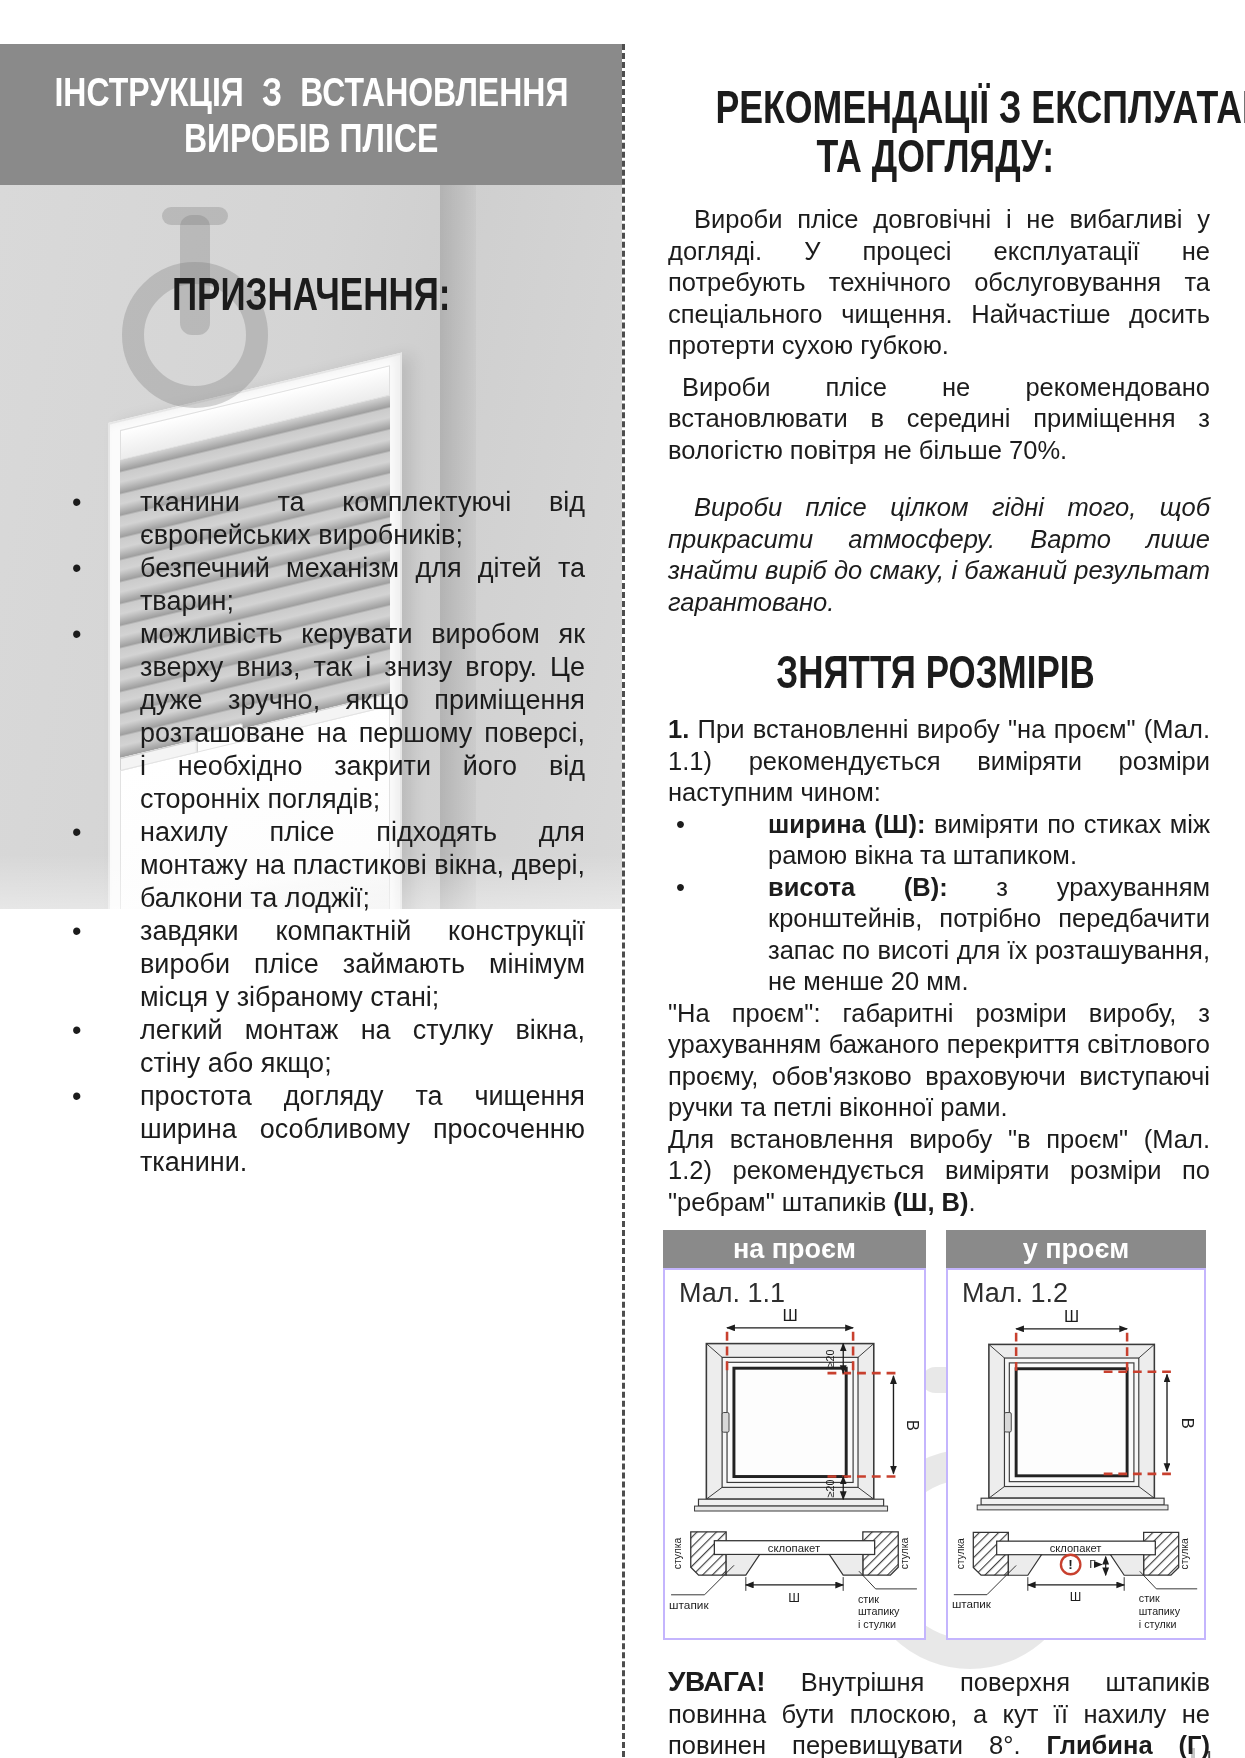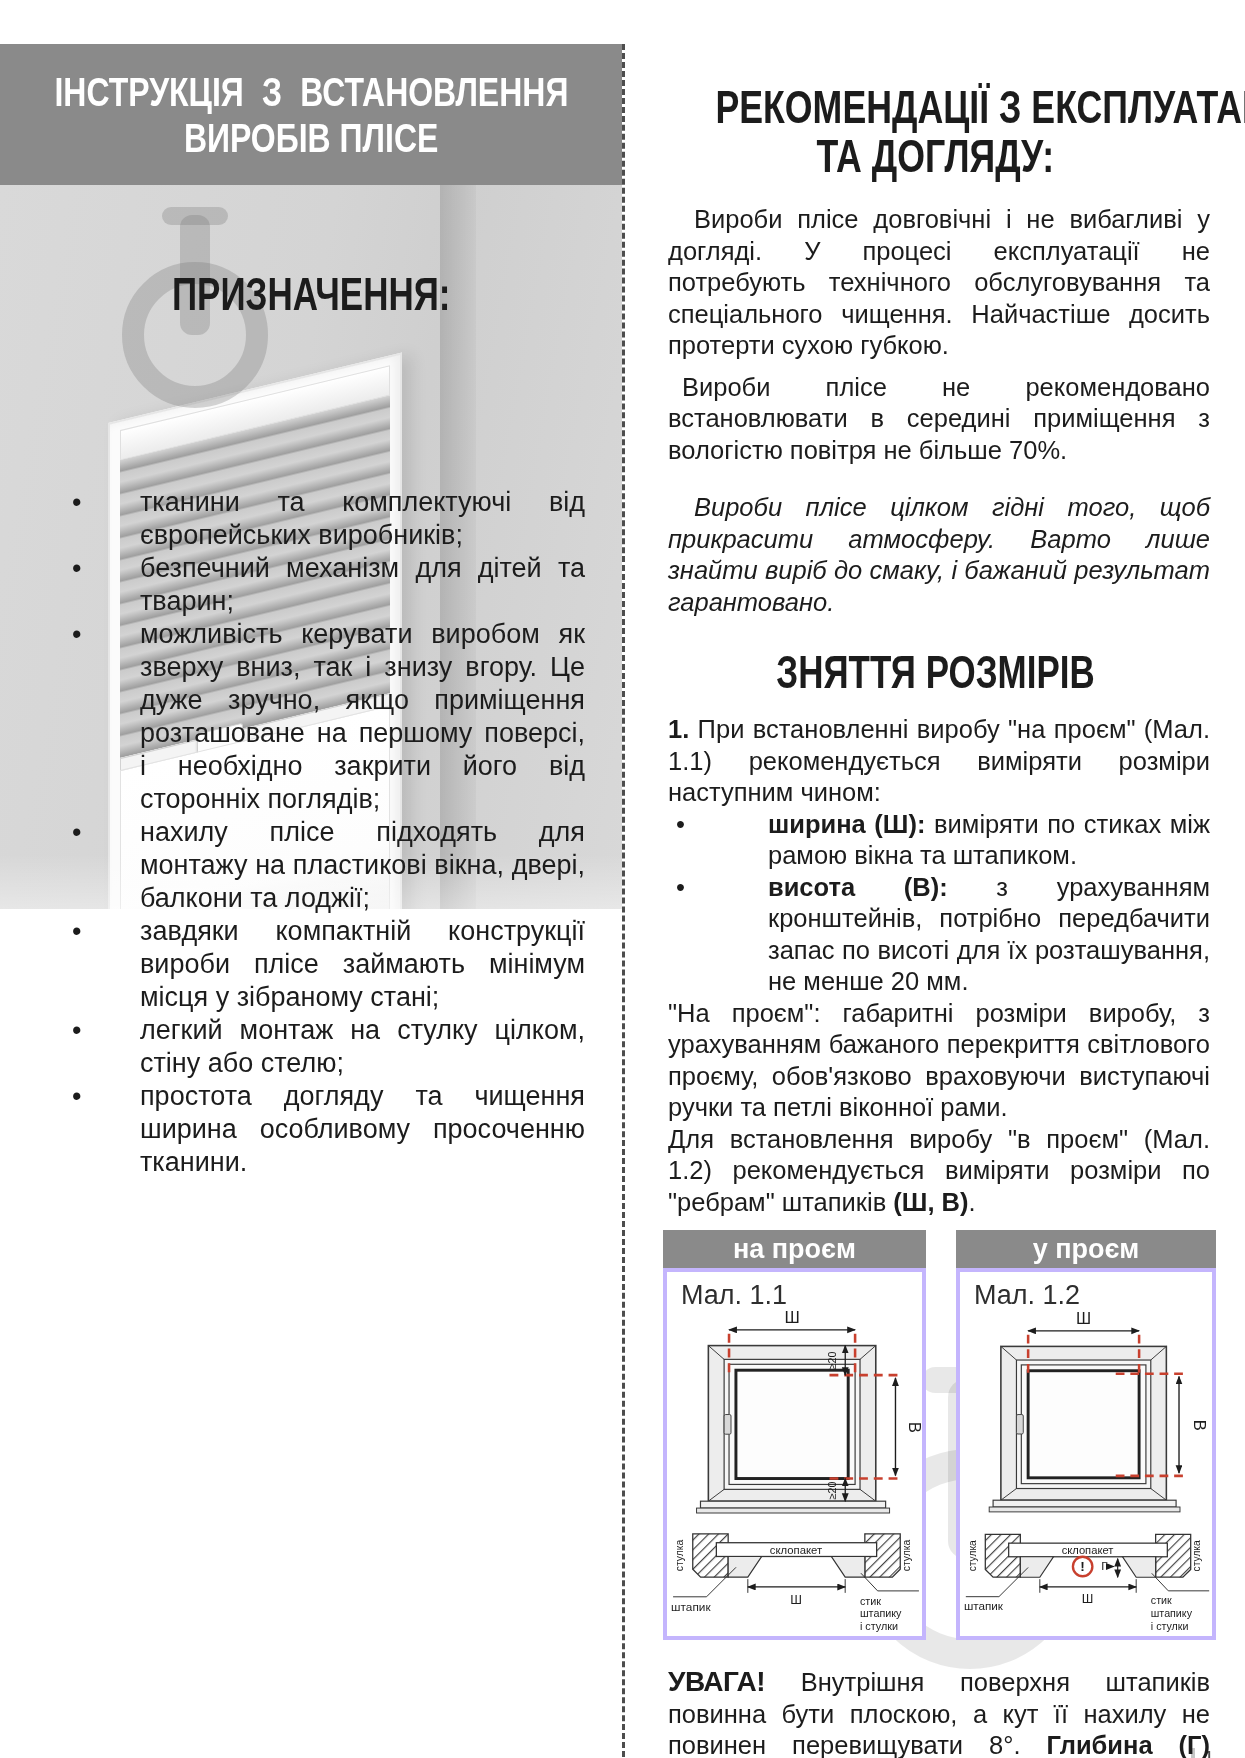--- a/index.html
+++ b/index.html
@@ -49,26 +49,26 @@
   .p-care1{margin-top:24px;text-indent:26px;}
   .p-care2{margin-top:10px;text-indent:14px;}
   .p-care3{margin-top:26px;text-indent:26px;font-style:italic;}
   .sizes-heading{margin:26px 0 14px 0;text-align:center;font-weight:bold;font-size:46px;line-height:56px;}
   .p-step1{margin-top:0;}
   .measure-list{margin:0 35px 0 43px;padding:0;list-style:none;font-size:25.5px;line-height:31.5px;text-align:justify;}
   .measure-list li{position:relative;padding-left:100px;}
   .measure-list li::before{content:"•";position:absolute;left:8px;top:0;}
   .p-on,.p-in{margin-top:0;}
 
-  .diagrams{display:flex;gap:30px;margin:12px 42px 0 38px;position:relative;z-index:1;align-items:center;}
+  .diagrams{display:flex;gap:20px;margin:12px 42px 0 38px;position:relative;z-index:1;align-items:center;}
   .diagram{width:263px;}
   .diagram:last-child{width:260px;}
   .diag-bar{height:38px;background:#8a8a8a;color:#fff;font-weight:bold;font-size:27px;
             line-height:38px;text-align:center;}
-  .diag-box{border:4px solid #c4b5fd;background:#fff;height:372px;box-sizing:border-box;overflow:hidden;}
+  .diag-box{border:2px solid #c4b5fd;background:#fff;height:372px;box-sizing:border-box;overflow:hidden;}
   .fig-label{font-size:27px;color:#2e2e2e;margin:8px 0 0 14px;line-height:30px;}
   svg text{font-family:"Liberation Sans","DejaVu Sans",sans-serif;fill:#1d1d1d;}
 
   .p-warning{margin-top:26px;position:relative;z-index:2;}
   .warn-label{font-weight:bold;font-size:28px;letter-spacing:-0.5px;}
 
   .footer-pageno{position:absolute;right:14px;bottom:0;height:56px;width:40px;}
   .footer-line{position:absolute;left:0;top:2px;width:4px;height:54px;background:#c7c7c7;}
   .pageno{position:absolute;left:12px;top:0;font-size:21px;color:#4a4a4a;}
   b{font-weight:bold;}
@@ -105,21 +105,21 @@
     <h2 class="purpose-heading">
       <span class="cond">ПРИЗНАЧЕННЯ:</span>
     </h2>
     <p class="lbody purpose-intro">Плісе - незвичайний і привабливий варіант декору вікна, який має великий спектр переваг, серед яких:</p>
     <ul class="lbody purpose-list">
       <li>тканини та комплектуючі від європейських виробників;</li>
       <li>безпечний механізм для дітей та тварин;</li>
       <li>можливість керувати виробом як зверху вниз, так і знизу вгору. Це дуже зручно, якщо приміщення розташоване на першому поверсі, і необхідно закрити його від сторонніх поглядів;</li>
       <li>нахилу плісе підходять для монтажу на пластикові вікна, двері, балкони та лоджії;</li>
       <li>завдяки компактній конструкції вироби плісе займають мінімум місця у зібраному стані;</li>
-      <li>легкий монтаж на стулку цілком, стіну або стелю;</li>
+      <li>легкий монтаж на стулку вікна, стіну або якщо;</li>
       <li>простота догляду та чищення ширина особливому просоченню тканини.</li>
     </ul>
   </div>
 
   <div class="col-right">
 
     <svg class="watermark" style="left:215px;top:1295px;z-index:0;" width="260" height="340" viewBox="0 0 260 340">
       <circle cx="130" cy="220" r="95" fill="none" stroke="rgba(0,0,0,0.09)" stroke-width="30"></circle>
       <rect x="108" y="40" width="44" height="180" rx="18" fill="rgba(0,0,0,0.09)"></rect>
       <rect x="82" y="28" width="96" height="26" rx="13" fill="rgba(0,0,0,0.09)"></rect>

